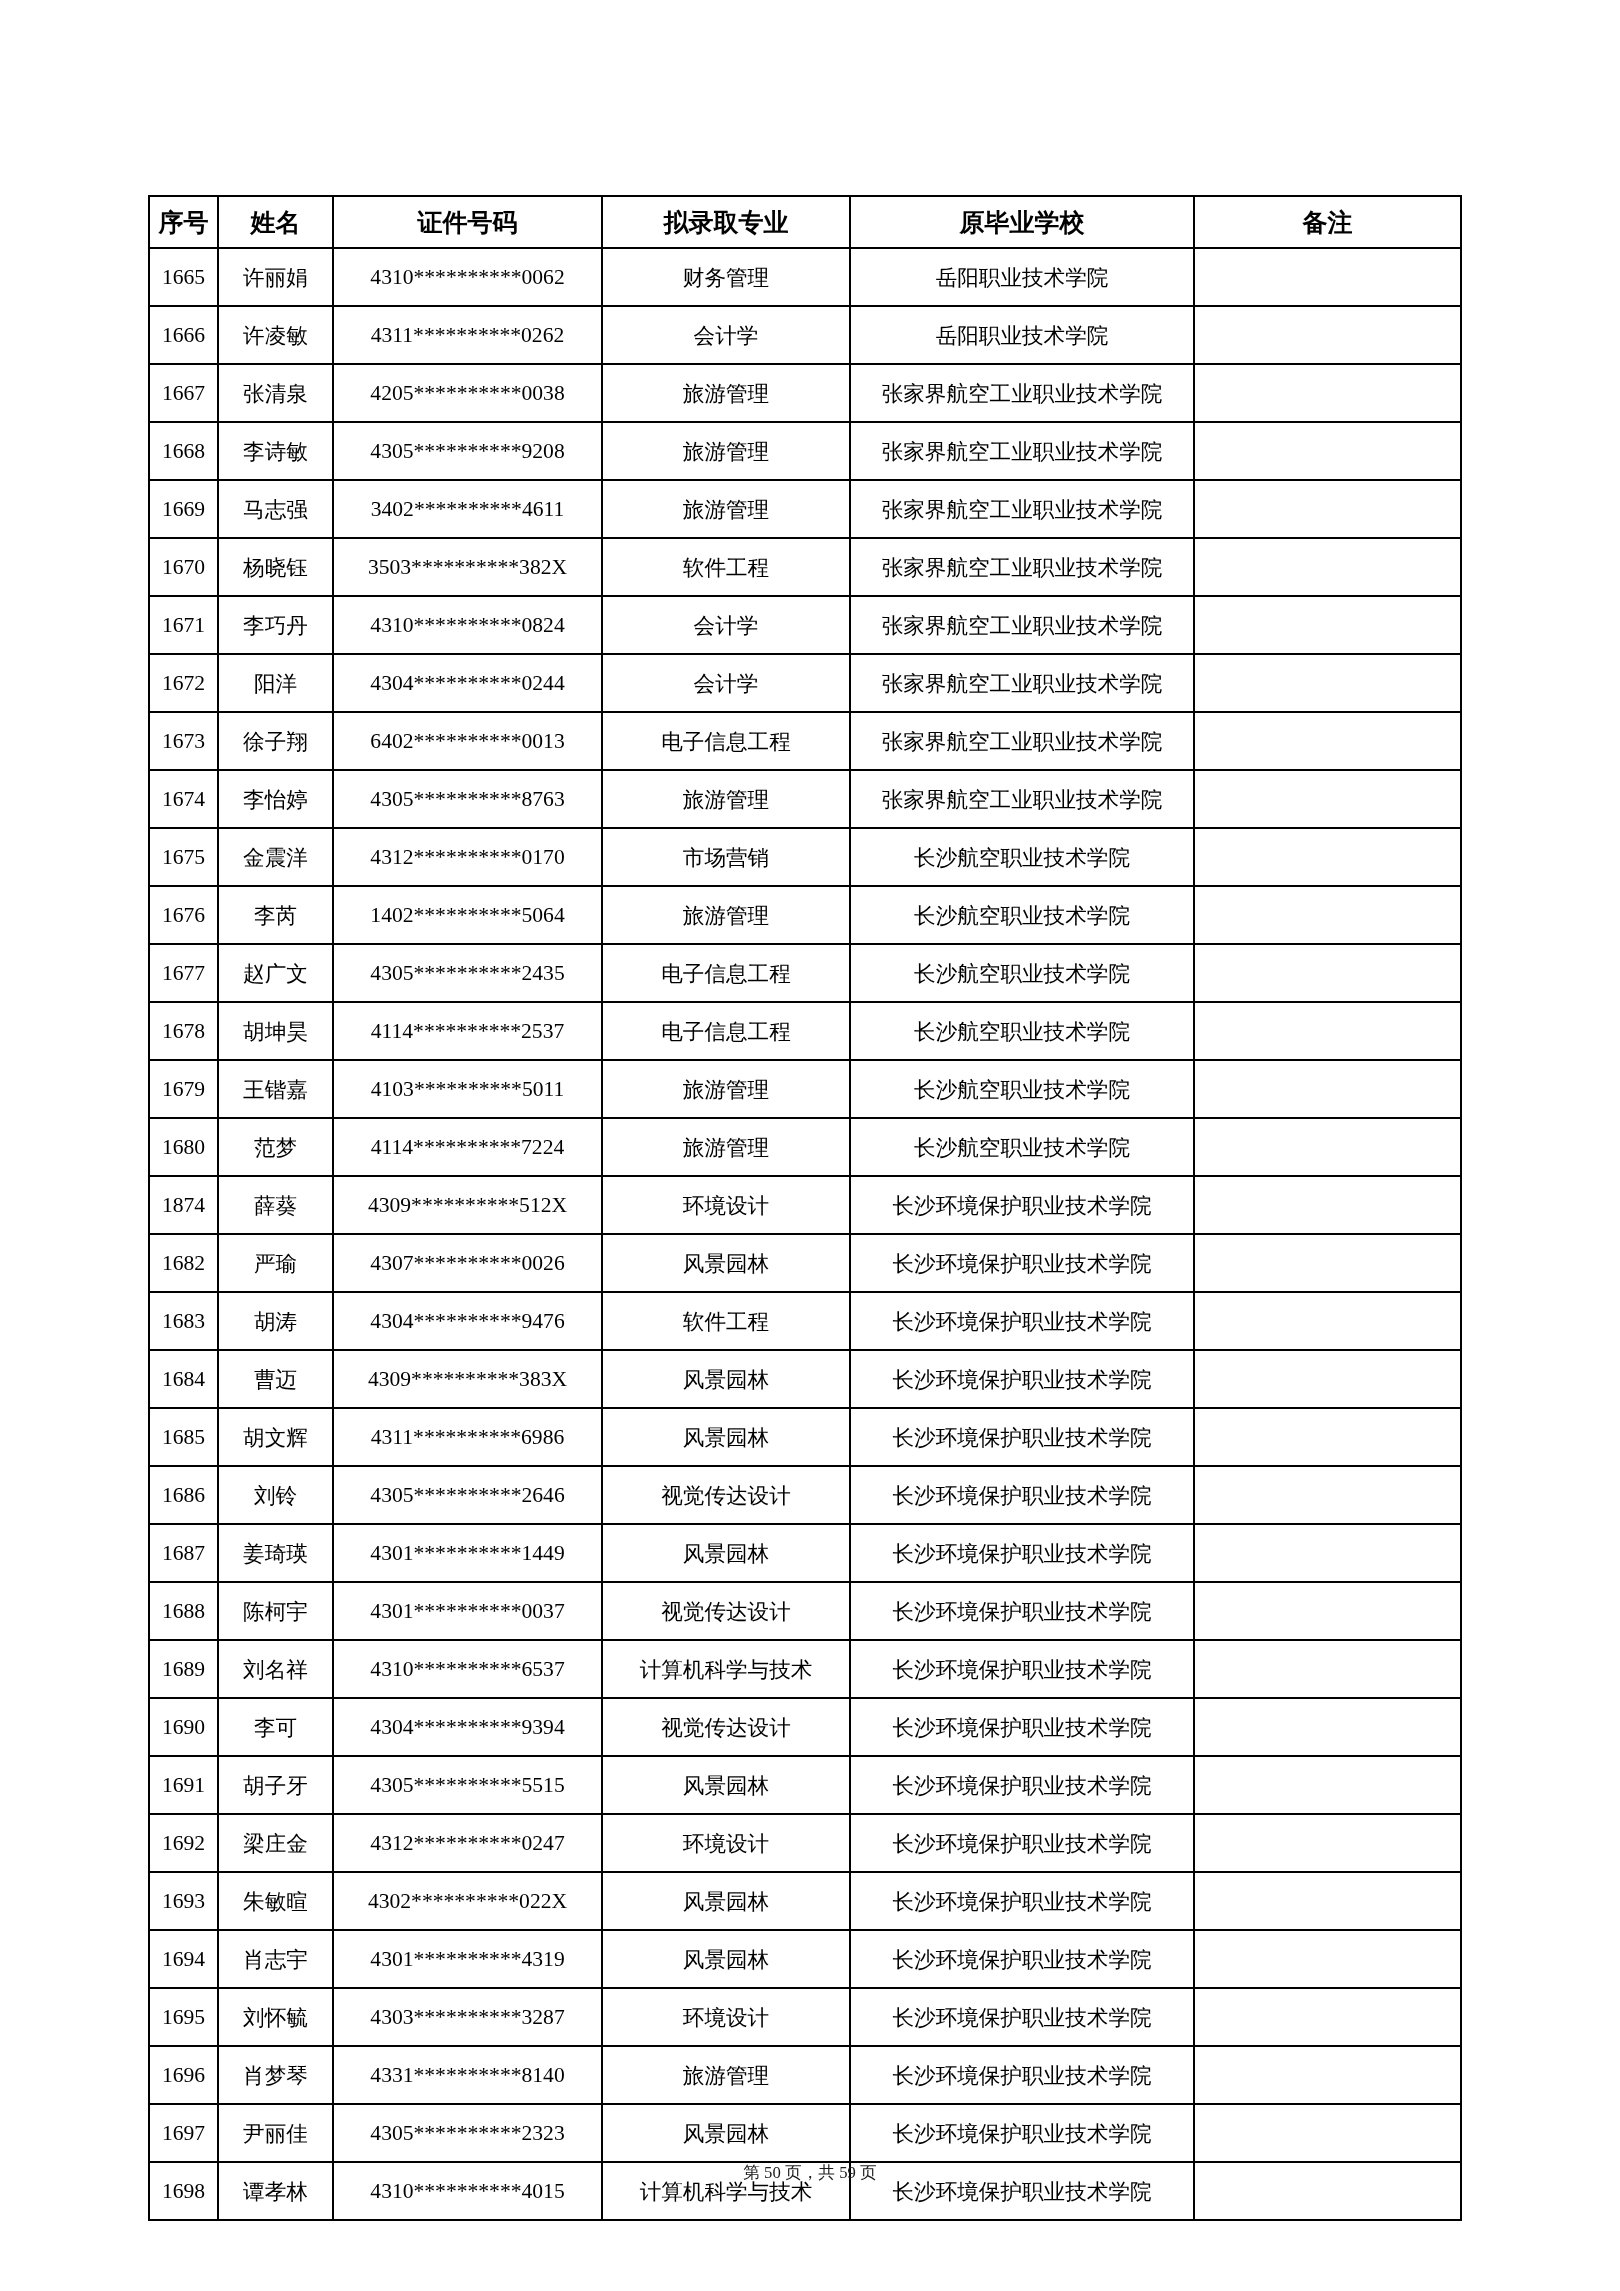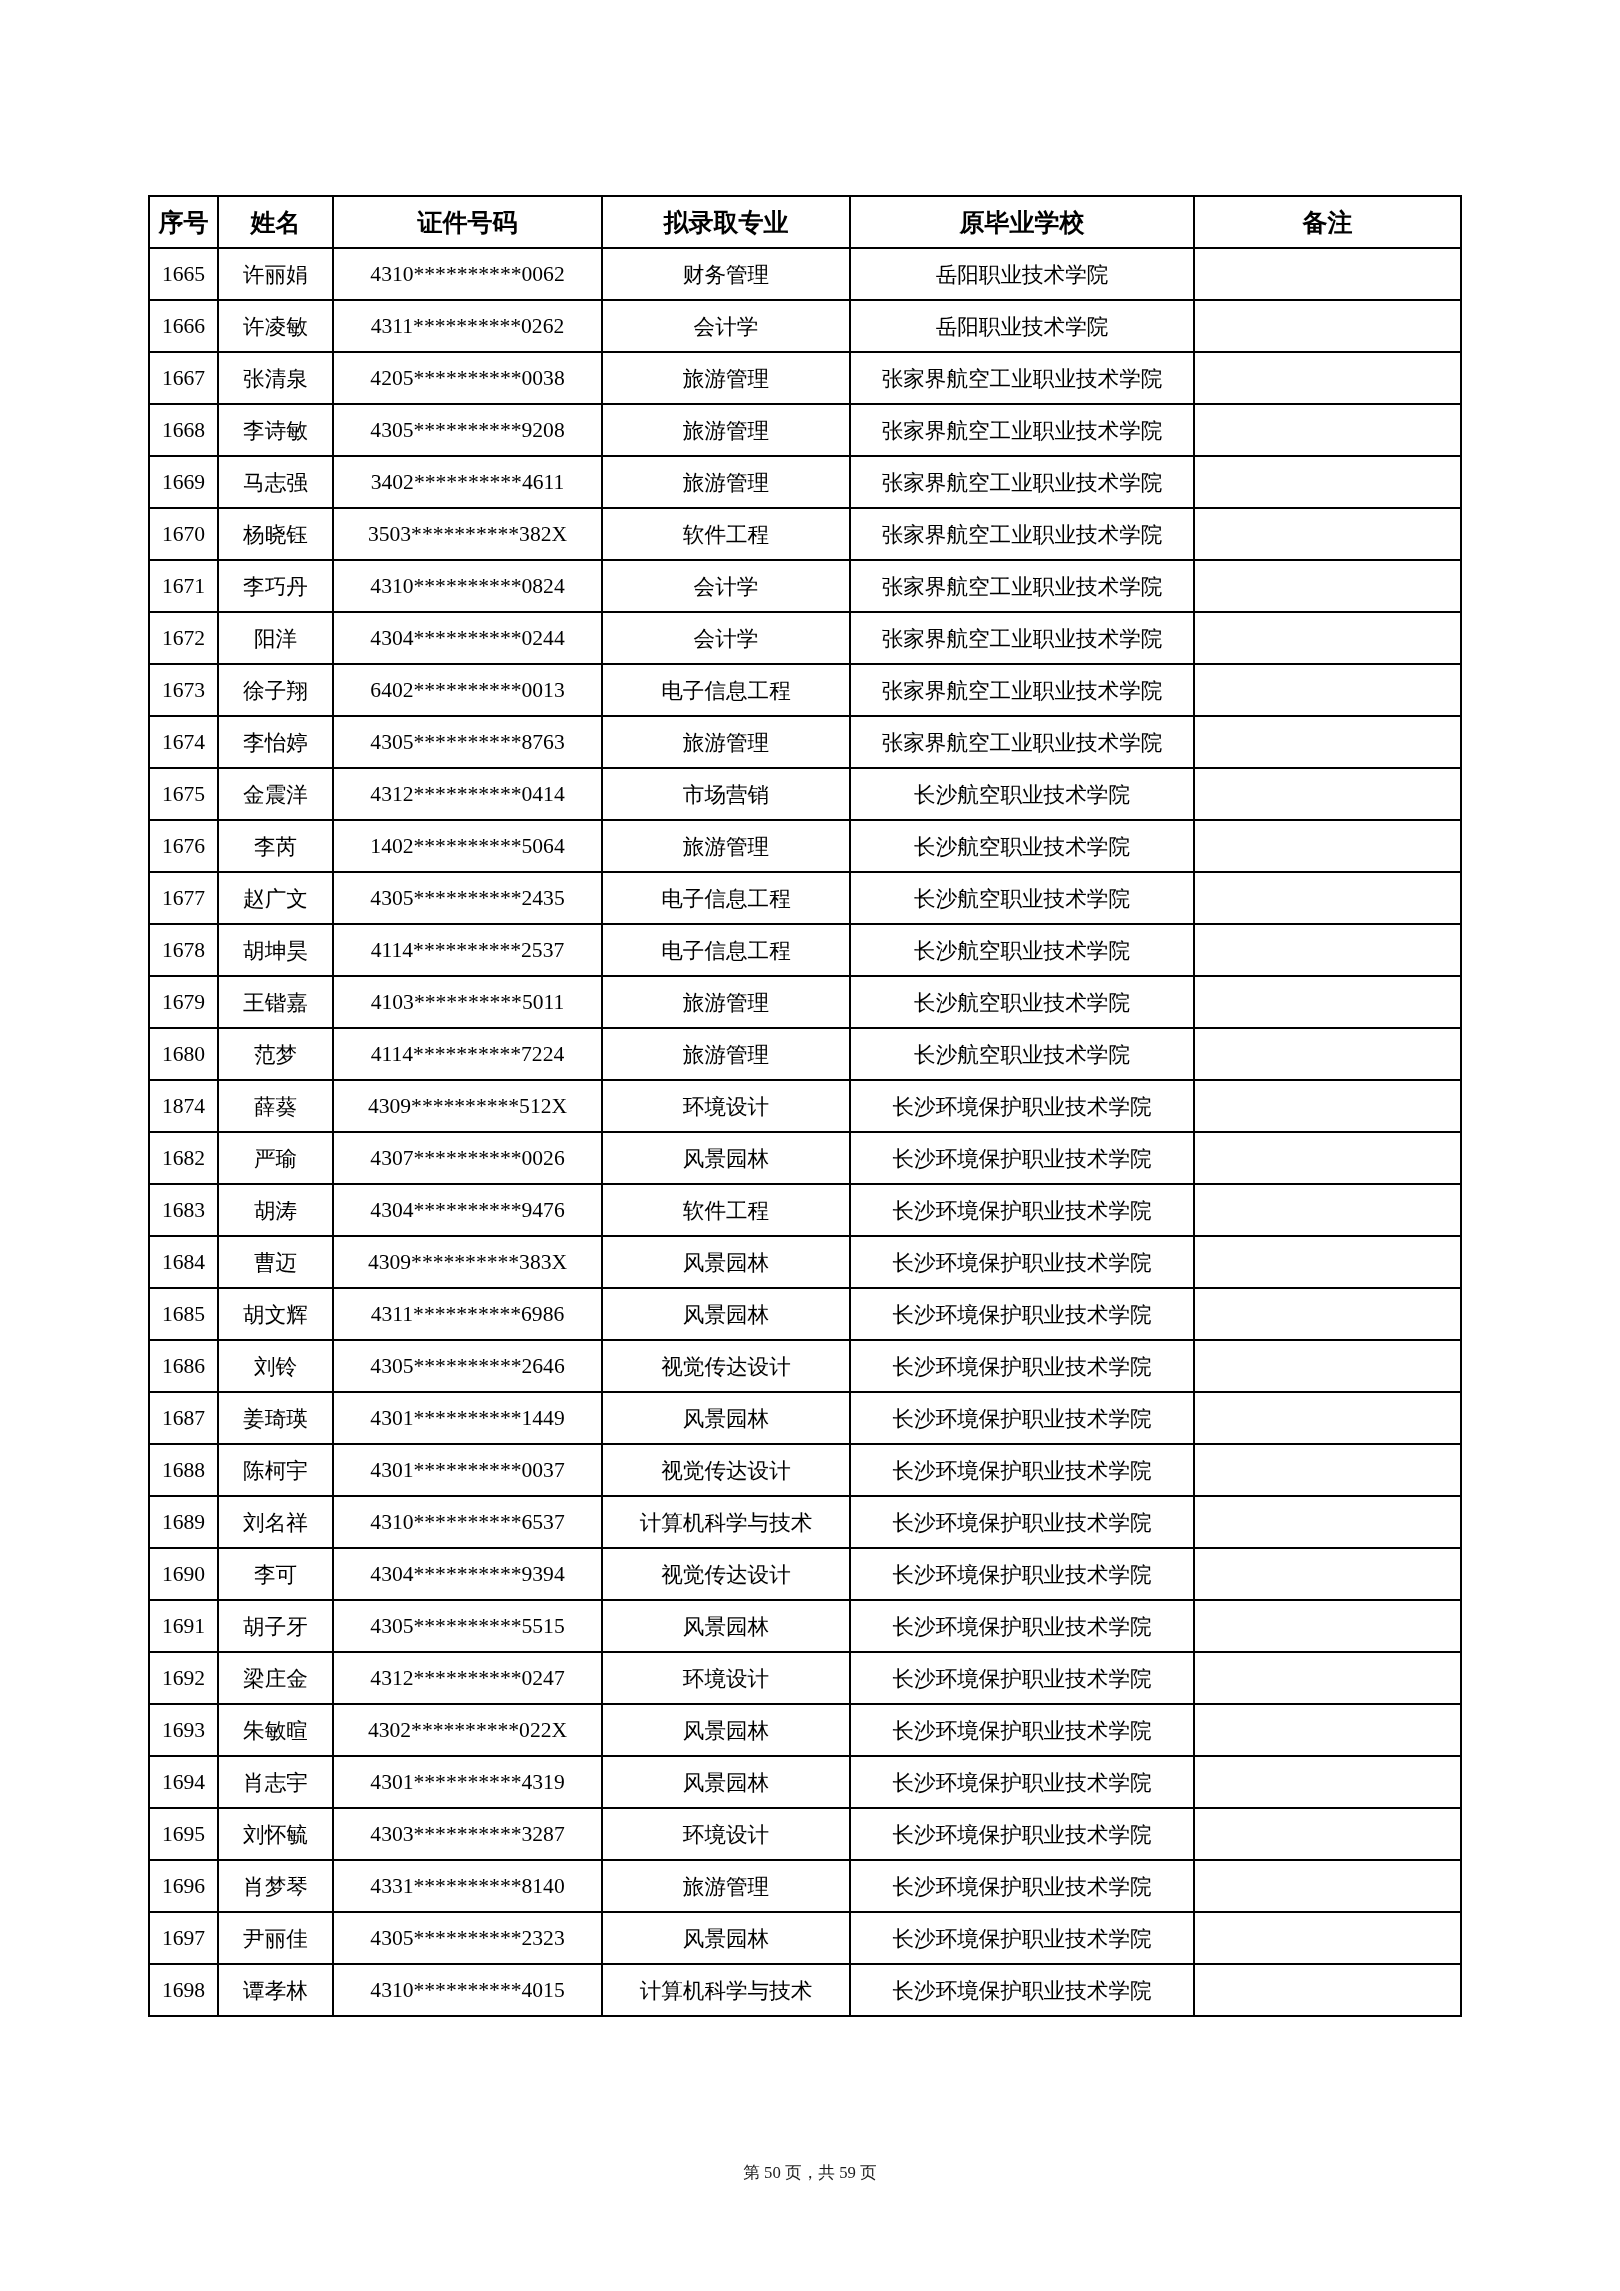--- a/index.html
+++ b/index.html
@@ -38,21 +38,21 @@
   }
   table.roster thead tr {
     height: 52px;
   }
   table.roster th {
     font-family: "Liberation Sans", "DejaVu Sans", sans-serif;
     font-weight: bold;
     font-size: 25px;
   }
   table.roster tbody tr {
-    height: 52px;
+    height: 58px;
   }
   table.roster td {
     font-size: 21.6px;
   }
   .footer {
     position: absolute;
     left: 0;
     top: 2161px;
     width: 100%;
     text-align: center;
@@ -173,21 +173,21 @@
             <td>李怡婷</td>
             <td>4305**********8763</td>
             <td>旅游管理</td>
             <td>张家界航空工业职业技术学院</td>
             <td></td>
           </tr>
 
           <tr>
             <td>1675</td>
             <td>金震洋</td>
-            <td>4312**********0414</td>
+            <td>4312**********0170</td>
             <td>市场营销</td>
             <td>长沙航空职业技术学院</td>
             <td></td>
           </tr>
 
           <tr>
             <td>1676</td>
             <td>李芮</td>
             <td>1402**********5064</td>
             <td>旅游管理</td>

